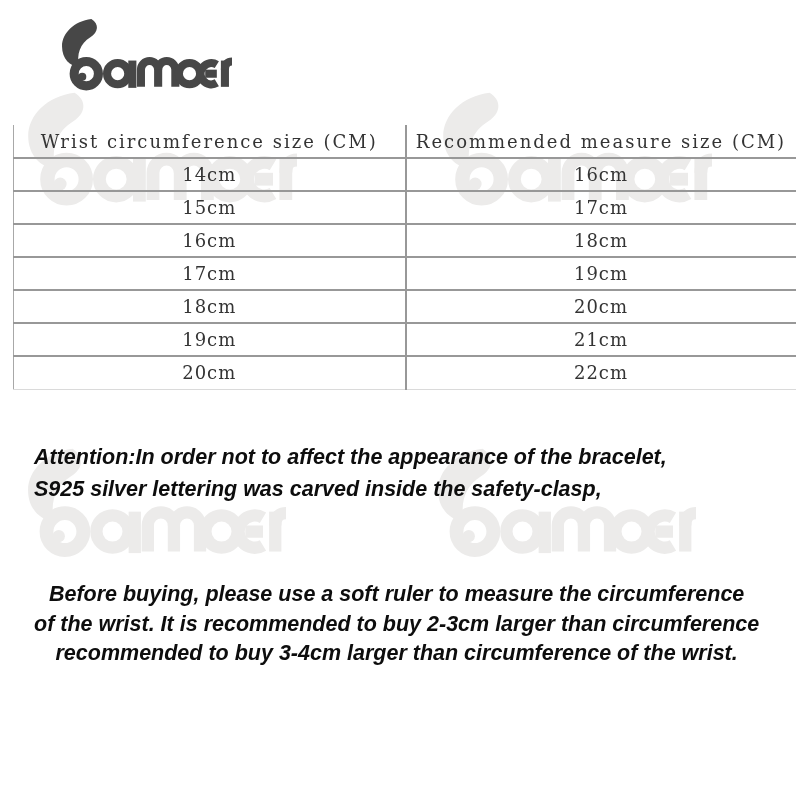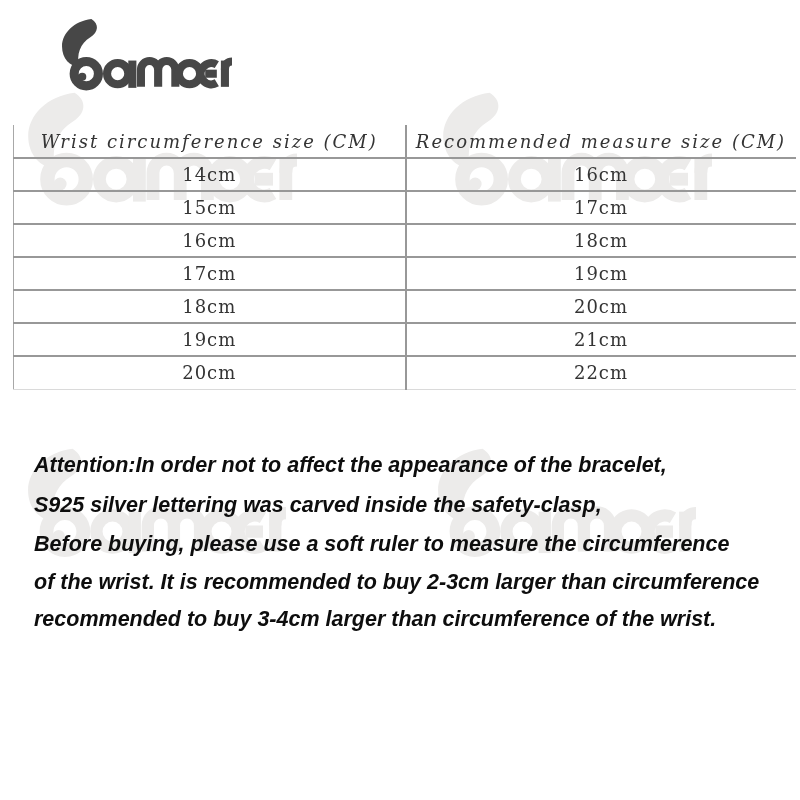--- a/index.html
+++ b/index.html
@@ -47,44 +47,43 @@
     vertical-align: middle;
     font-family: "DejaVu Serif", "Liberation Serif", serif;
     font-weight: normal;
     color: #343434;
     height: 33px;
     border-bottom: 2px solid #989898;
   }
   table.size-table th {
     font-size: 18px;
     letter-spacing: 2px;
-    font-style: italic;
   }
   table.size-table td {
     font-size: 18px;
     letter-spacing: 1px;
   }
   .col-wrist { width: 392px; border-right: 2px solid #989898; }
   .col-bracelet { width: 390px; }
   table.size-table tr.last-row td { border-bottom: 1px solid #dadada; }
 
   
   .para {
     position: absolute; left: 34px;
     font-family: "Liberation Sans", sans-serif;
     font-style: italic;
     font-weight: bold;
     font-size: 21.5px;
     color: #0d0d0d;
     z-index: 1;
   }
-  .para .line { white-space: pre; margin-top: 8px; }
+  .para .line { white-space: pre; }
   .para-attention { top: 442px; }
   .para-attention .line { line-height: 31.5px; }
-  .para-advice { top: 522px; }
+  .para-advice { top: 580px; text-align: center; }
   .para-advice .line { line-height: 29.5px; }
 </style>
 </head>
 <body>
 
 <svg width="0" height="0" style="position:absolute" aria-hidden="true">
   <defs>
     <symbol id="bamoer-logo" viewBox="0 0 170 80">
 
       <path d="M31,3 C14,5 2,17 2,30 C2,42 10,50 19,50 C16,38 20,27 30,21 C38,16 39,8 31,3 Z" fill="currentColor"></path>

